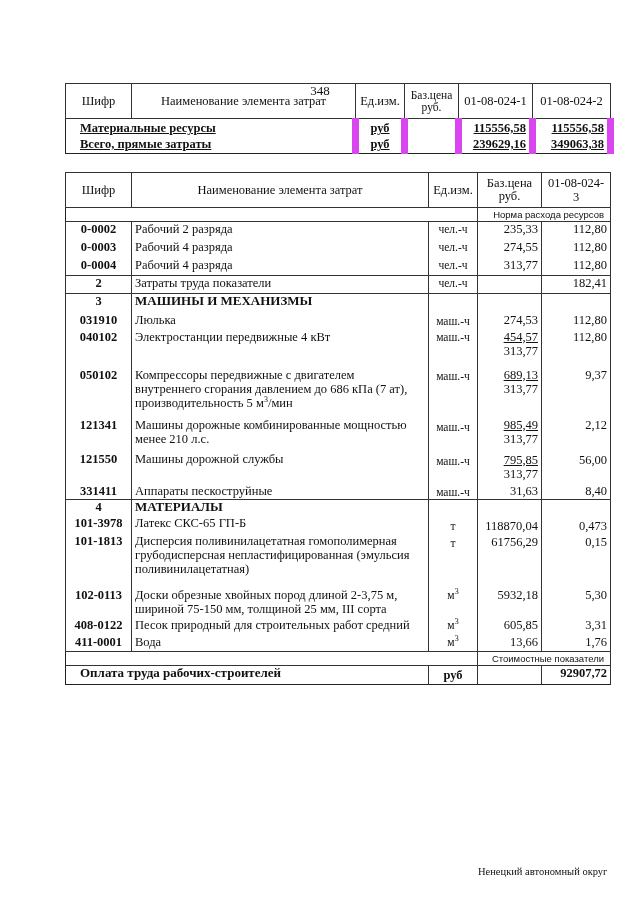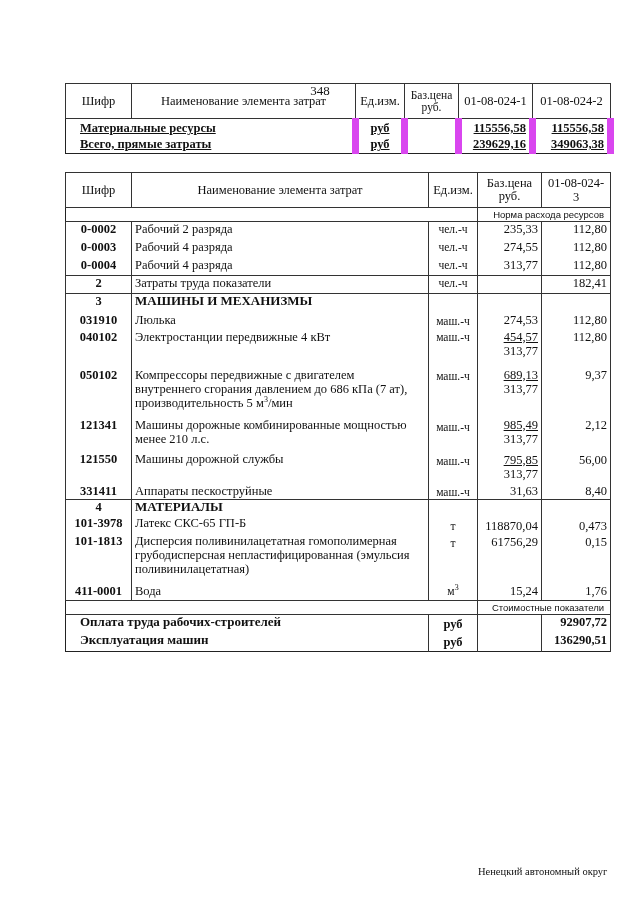--- a/index.html
+++ b/index.html
@@ -232,40 +232,51 @@
     <td class="code">101-1813</td>
     <td>
       <span>Дисперсия поливинилацетатная гомополимерная</span><br>
       <span>грубодисперсная непластифицированная (эмульсия</span><br>
       <span>поливинилацетатная)</span>
     </td>
     <td class="unit" style="padding-top:2px">т</td>
     <td class="num" style="padding-top:1px">61756,29</td>
     <td class="num" style="padding-top:1px">0,15</td>
   </tr>
+  <tr style="height:34px">
+    <td class="code" style="padding-top:4px">102-0113</td>
+    <td style="padding-top:4px">
+      <span>Доски обрезные хвойных пород длиной 2-3,75 м,</span><br>
+      <span>шириной 75-150 мм, толщиной 25 мм, III сорта</span>
+    </td>
+    <td class="unit" style="padding-top:4px"><span>м</span><sup>3</sup></td>
+    <td class="num" style="padding-top:4px">5932,18</td>
+    <td class="num" style="padding-top:4px">5,30</td>
+  </tr>
+  <tr style="height:17px">
+    <td class="code">408-0122</td>
+    <td>Песок природный для строительных работ средний</td>
+    <td class="unit"><span>м</span><sup>3</sup></td>
+    <td class="num">605,85</td>
+    <td class="num">3,31</td>
+  </tr>
   <tr class="sep-bottom" style="height:17px">
     <td class="code">411-0001</td>
     <td>Вода</td>
     <td class="unit"><span>м</span><sup>3</sup></td>
-    <td class="num">15,24</td>
+    <td class="num">13,66</td>
     <td class="num">1,76</td>
   </tr>
 
   <tr class="norm-row">
     <td colspan="3" class="blank" style="border-left:none"></td>
     <td colspan="2" style="border-left:none;padding-right:6px;white-space:nowrap">Стоимостные показатели</td>
   </tr>
   <tr class="cost-row">
     <td colspan="2" style="padding-left:14px;border-left:none;font-size:13px">Оплата труда рабочих-строителей</td>
     <td class="code" style="padding-top:2px">руб</td>
     <td></td>
     <td class="num">92907,72</td>
   </tr>
-  <tr class="cost-row">
-    <td colspan="2" style="padding-left:14px;border-left:none;font-size:13px">Эксплуатация машин</td>
-    <td class="code" style="padding-top:2px">руб</td>
-    <td></td>
-    <td class="num">136290,51</td>
-  </tr>
 </tbody>
   </table>
 
 <div class="footer">Ненецкий автономный округ</div>
 
 </body></html>

